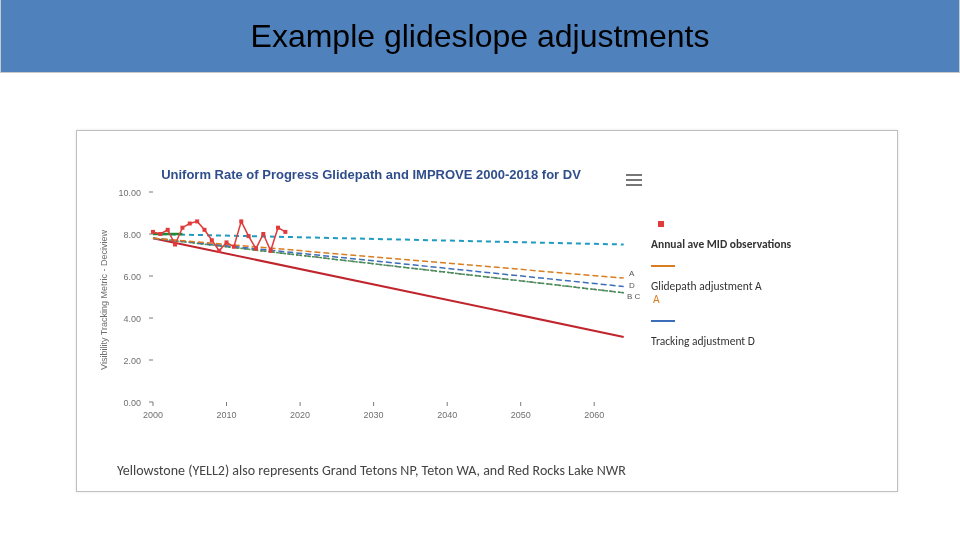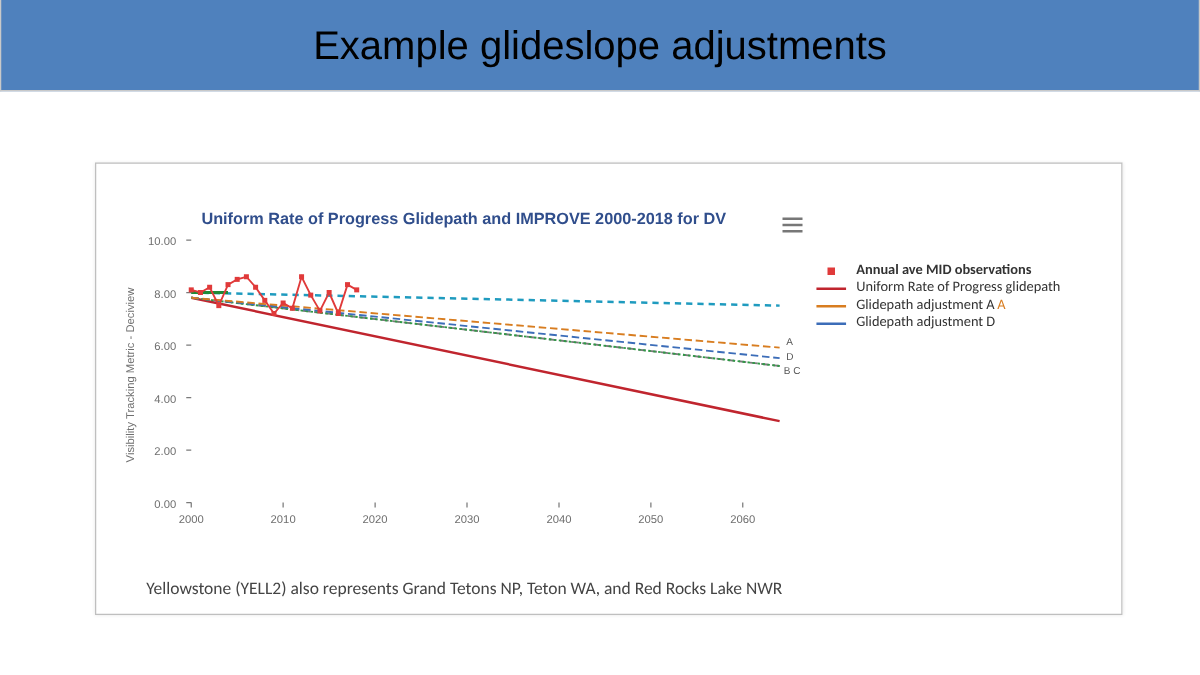--- a/index.html
+++ b/index.html
@@ -7,21 +7,21 @@
   .title-bar h1{margin:0;font-weight:300;font-size:32px;color:#000000;font-family:"Calibri Light","Segoe UI Light",sans-serif;}
   .panel{position:absolute;left:76px;top:130px;width:820px;height:360px;border:1px solid #bfbfbf;box-shadow:0 0 3px rgba(0,0,0,.1);}
   .chart-box{position:absolute;left:14px;top:8px;width:560px;height:300px;margin-top:28px;}
   .chart-title{font-size:13px;color:#304e8c;text-align:center;font-weight:600;}
   .chart-sub{font-size:11px;color:#808080;text-align:center;}
   .hamburger{position:absolute;right:8px;top:6px;width:18px;height:14px;}
   .hamburger svg{width:18px;height:14px;}
   .axis-text{font-size:9px;fill:#6f6f6f;font-family:Arial,sans-serif;}
   .tick{stroke:#7a7a7a;stroke-width:1;}
   .legend{position:absolute;right:16px;top:78px;width:230px;font-size:11px;}
-  .legend-item{display:flex;align-items:center;margin:1px 0;line-height:13px;}
+  .legend-item{display:flex;align-items:flex-start;margin:1px 0;line-height:13px;flex-direction:column;}
   .legend-swatch{flex:0 0 28px;height:12px;margin-right:6px;display:flex;align-items:center;justify-content:center;}
   .legend-text{font-family:"Calibri",Arial,sans-serif;font-size:11.5px;}
   .bold{font-weight:700;}
   .footnote{position:absolute;left:40px;bottom:12px;font-size:14px;font-family:"Calibri",Arial,sans-serif;color:#444;}
   .lbl{font-size:8px;fill:#555;font-family:Arial,sans-serif;}
 </style>
 </head>
 <body>
 
 <div class="title-bar">
@@ -126,38 +126,30 @@
       <span class="legend-swatch">
           <svg width="20" height="12">
             <rect x="7" y="3" width="6" height="6" fill="#e03a3a"></rect>
           </svg>
         </span>
       <span class="legend-text bold">Annual ave MID observations</span>
     </div>
     <div class="legend-item">
       <span class="legend-swatch">
           <svg width="24" height="6">
-            <line x1="0" y1="3" x2="24" y2="3" stroke="#c0252e" stroke-width="2"></line>
-          </svg>
-        </span>
-      <span class="legend-text">Uniform Rate of Progress glidepath</span>
-    </div>
-    <div class="legend-item">
-      <span class="legend-swatch">
-          <svg width="24" height="6">
             <line x1="0" y1="3" x2="24" y2="3" stroke="#d87d20" stroke-width="2"></line>
           </svg>
         </span>
       <span class="legend-text">Glidepath adjustment A</span>
         <span class="legend-text" style="margin-left:2px;color:#d87d20;">A</span>
     </div>
     <div class="legend-item">
       <span class="legend-swatch">
           <svg width="24" height="6">
             <line x1="0" y1="3" x2="24" y2="3" stroke="#3c6db8" stroke-width="2"></line>
           </svg>
         </span>
-      <span class="legend-text">Glidepath adjustment D</span>
+      <span class="legend-text">Tracking adjustment D</span>
     </div>
   </div>
 
   <div class="footnote">Yellowstone (YELL2) also represents Grand Tetons NP, Teton WA, and Red Rocks Lake NWR</div>
 </div>
 
 </body></html>

